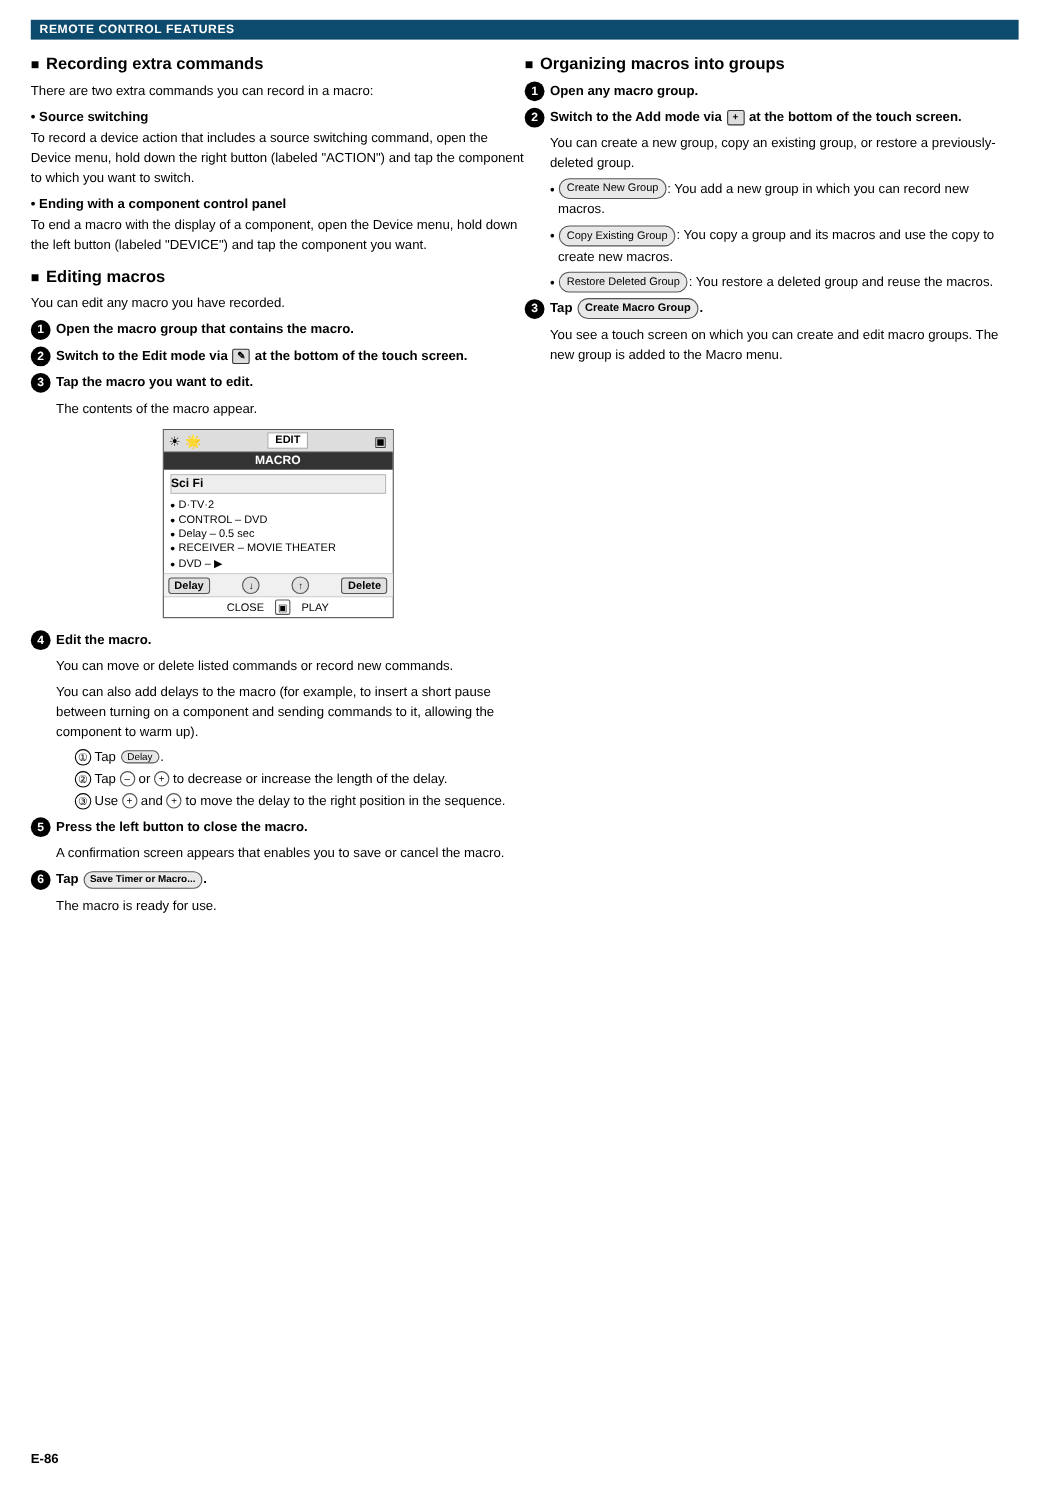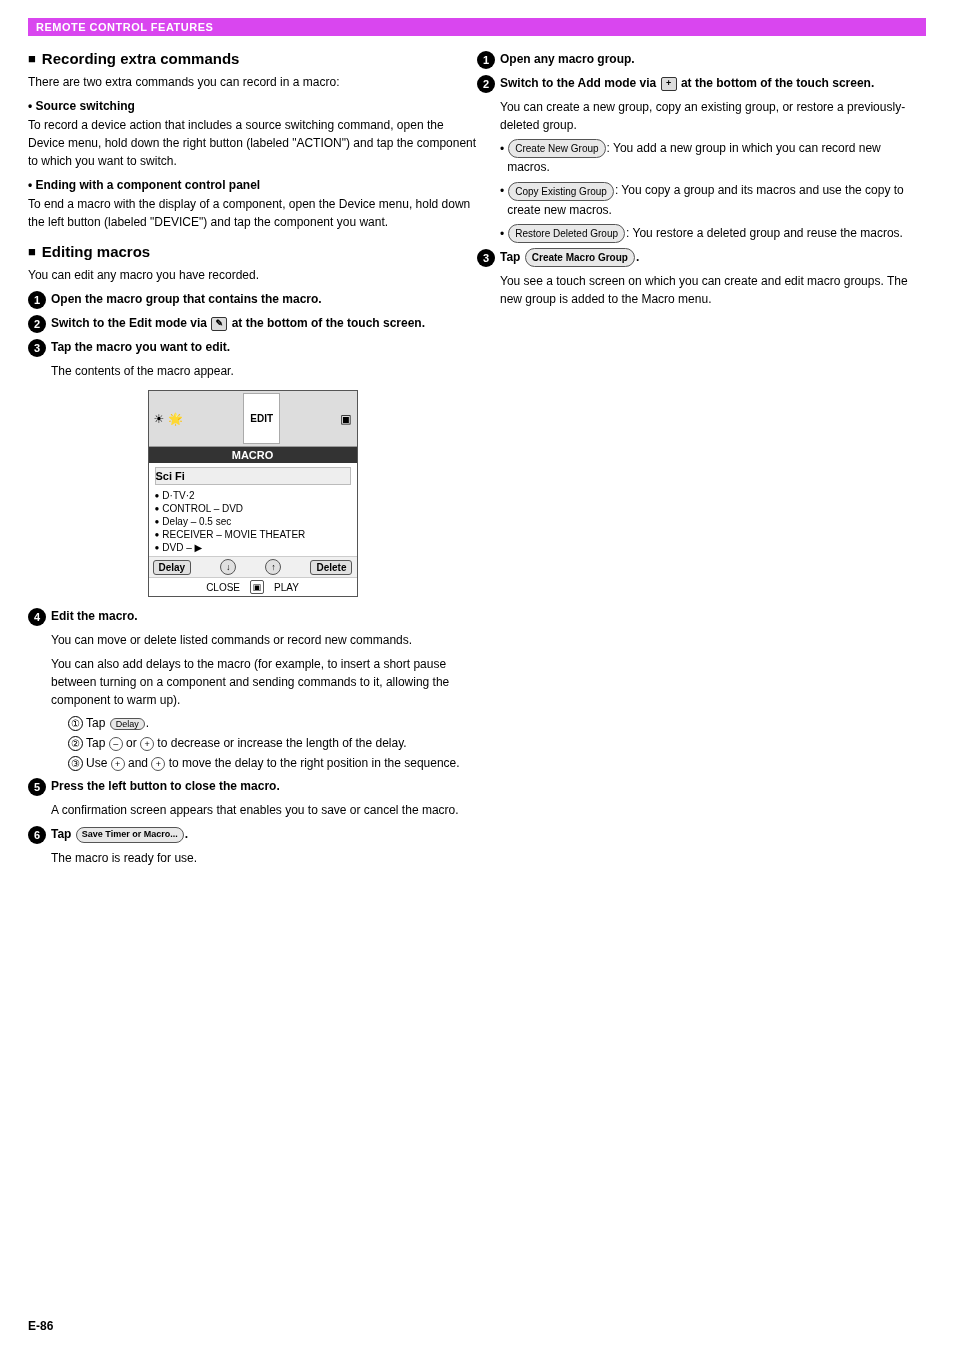--- a/index.html
+++ b/index.html
@@ -10,21 +10,21 @@
       color: #000;
       width: 954px;
       min-height: 1351px;
     }
     .page {
       width: 954px;
       min-height: 1351px;
       padding: 18px 28px 18px 28px;
     }
     .header-bar {
-      background: #d946ef;
+      background: #0c4a6e;
       color: #fff;
       font-size: 11px;
       font-weight: bold;
       padding: 3px 8px;
       margin-bottom: 14px;
       letter-spacing: 0.5px;
     }
     .two-col {
       display: flex;
     }
@@ -110,21 +110,21 @@
       display: flex;
       gap: 4px;
       align-items: center;
     }
     .macro-edit-label {
       font-size: 10px;
       font-weight: bold;
       text-align: center;
       background: #fff;
       border: 1px solid #aaa;
-      padding: 19px 6px;
+      padding: 1px 6px;
     }
     .macro-title-bar {
       background: #333;
       color: #fff;
       font-size: 11px;
       font-weight: bold;
       padding: 2px 6px;
       text-align: center;
     }
     .macro-group-name {
@@ -392,20 +392,23 @@
         <div class="step-row" style="margin-top:6px;">
           <div class="step-circle">6</div>
           <div class="step-text"><b>Tap <span class="inline-badge-small">Save Timer or Macro...</span>.</b></div>
         </div>
         <div class="step-subtext">The macro is ready for use.</div>
 
       </div>
 
       <div class="col-right">
 
+        <div class="section-title">
+          <span>Organizing macros into groups</span>
+        </div>
 
         <div class="step-row">
           <div class="step-circle">1</div>
           <div class="step-text"><b>Open any macro group.</b></div>
         </div>
 
         <div class="step-row">
           <div class="step-circle">2</div>
           <div class="step-text">
             <b>Switch to the Add mode via <span class="add-mode-icon">+</span> at the bottom of the touch screen.</b>

